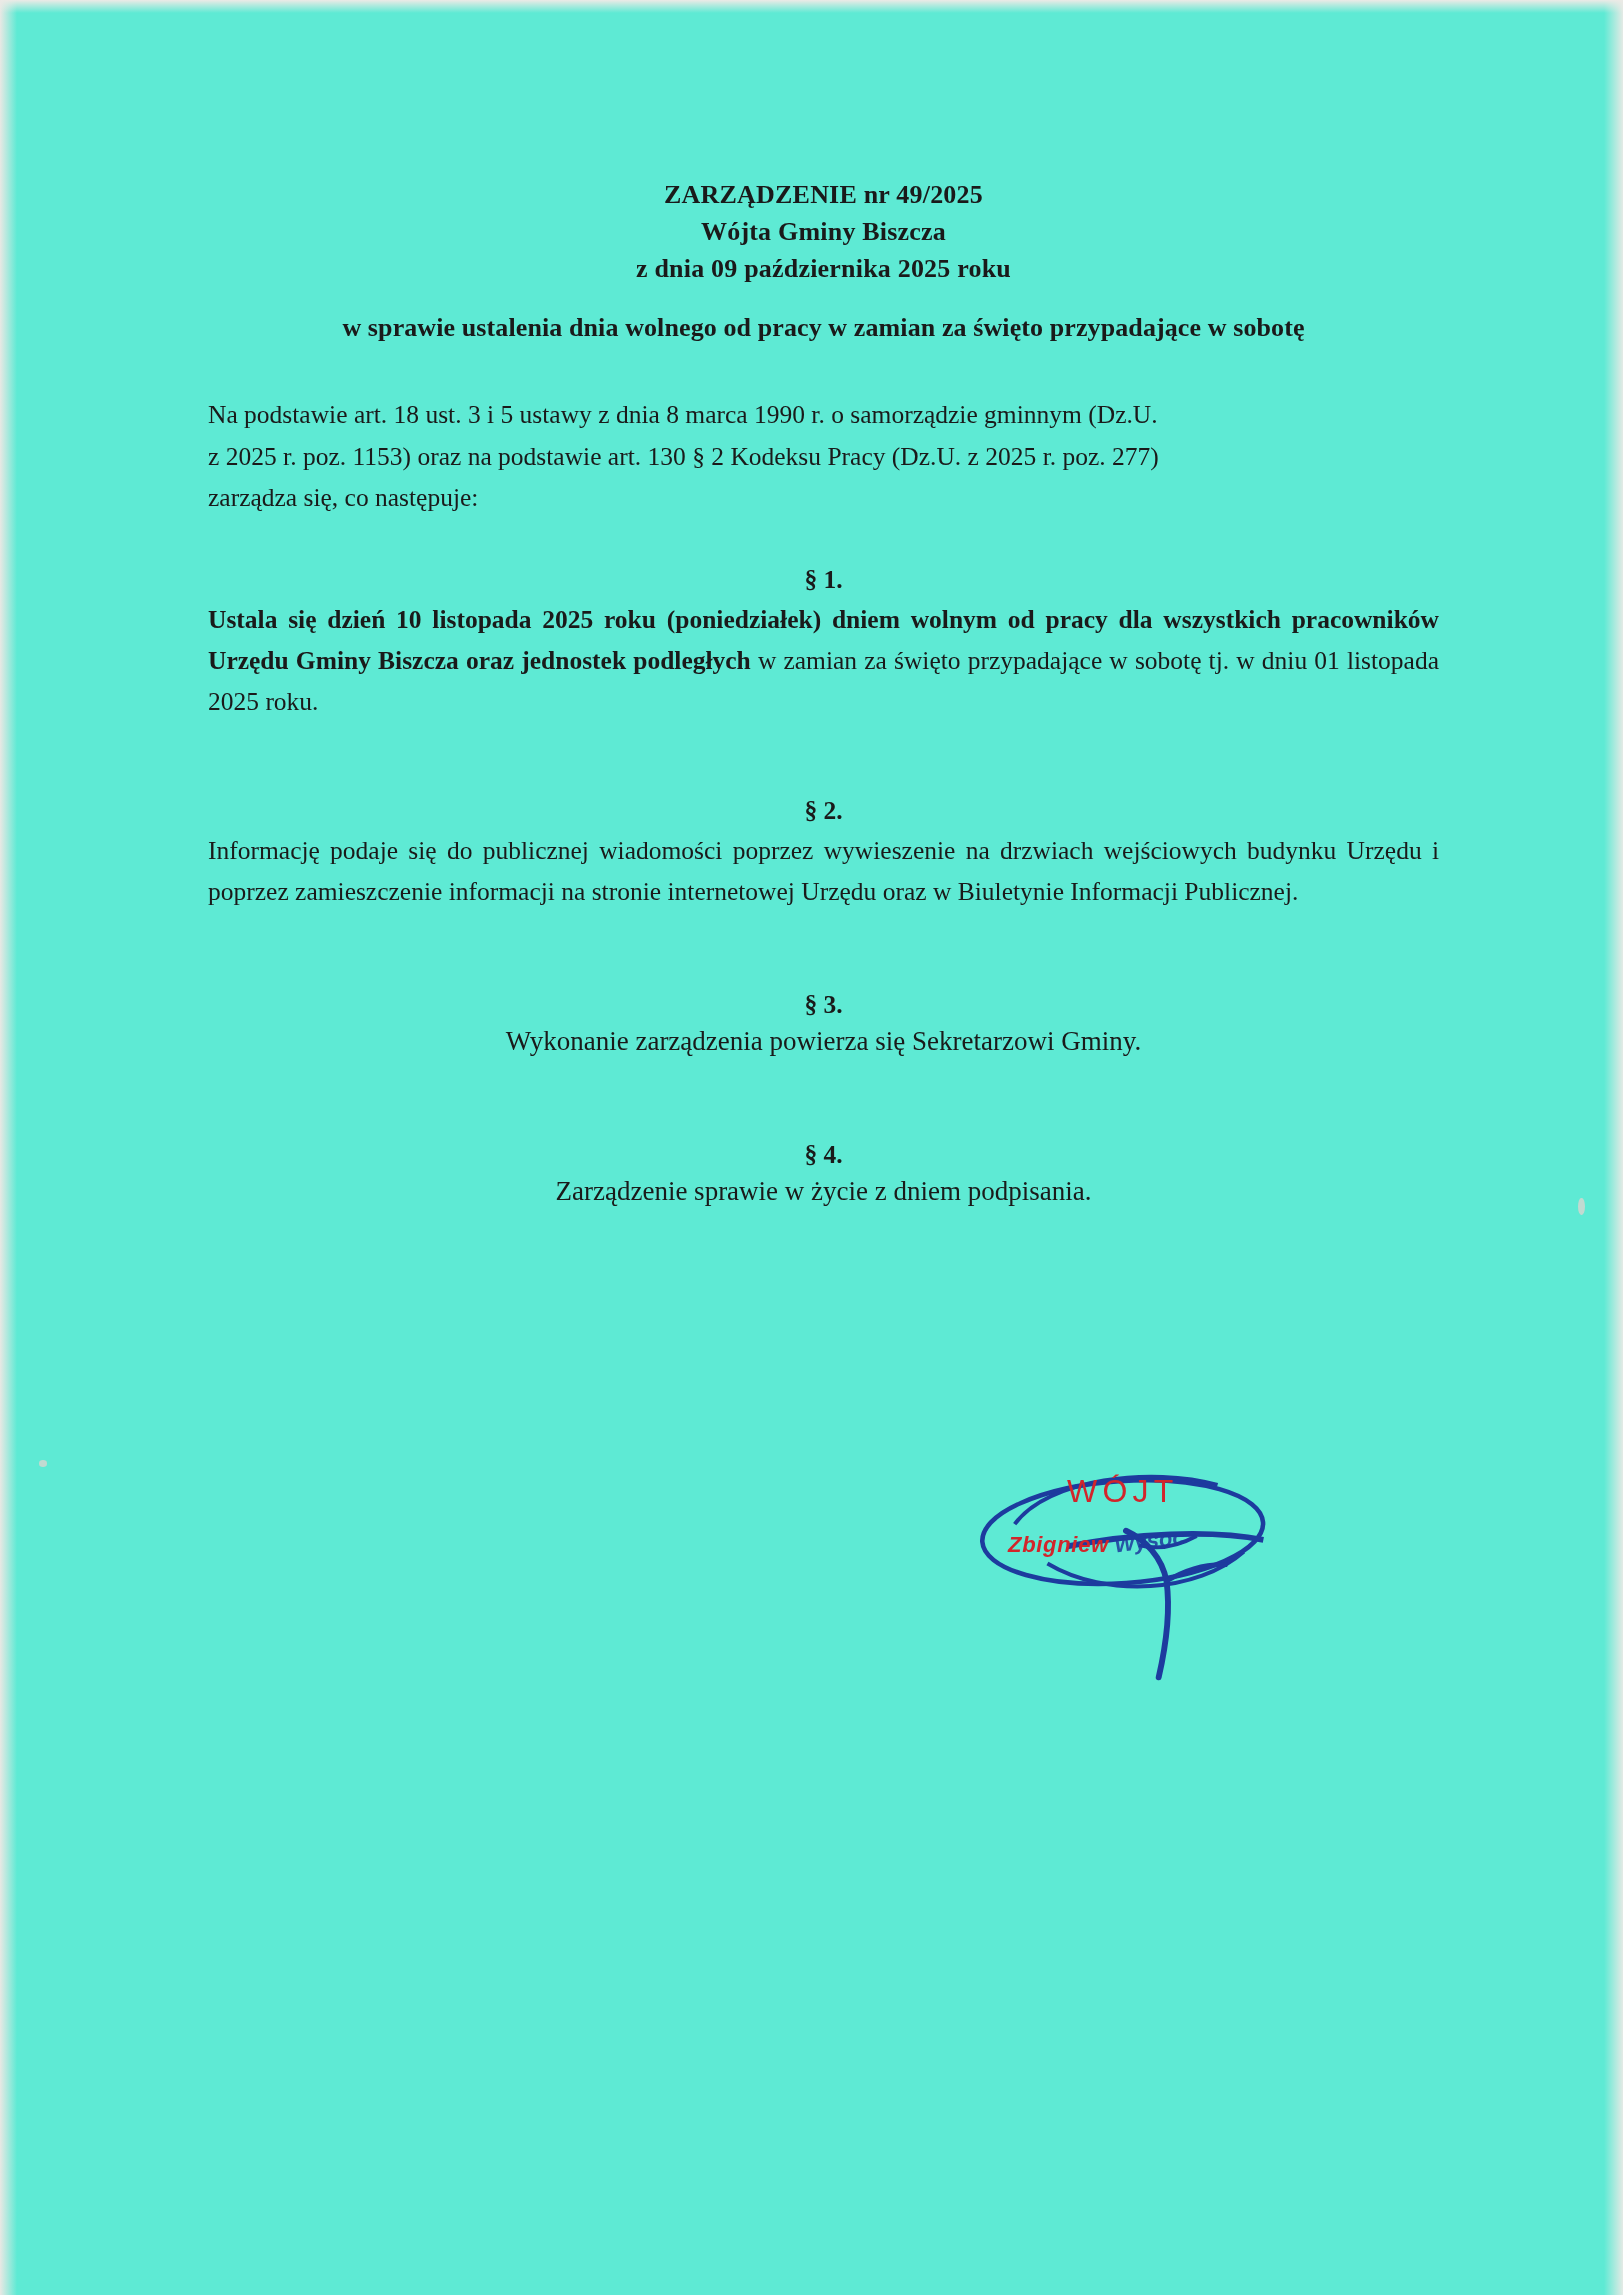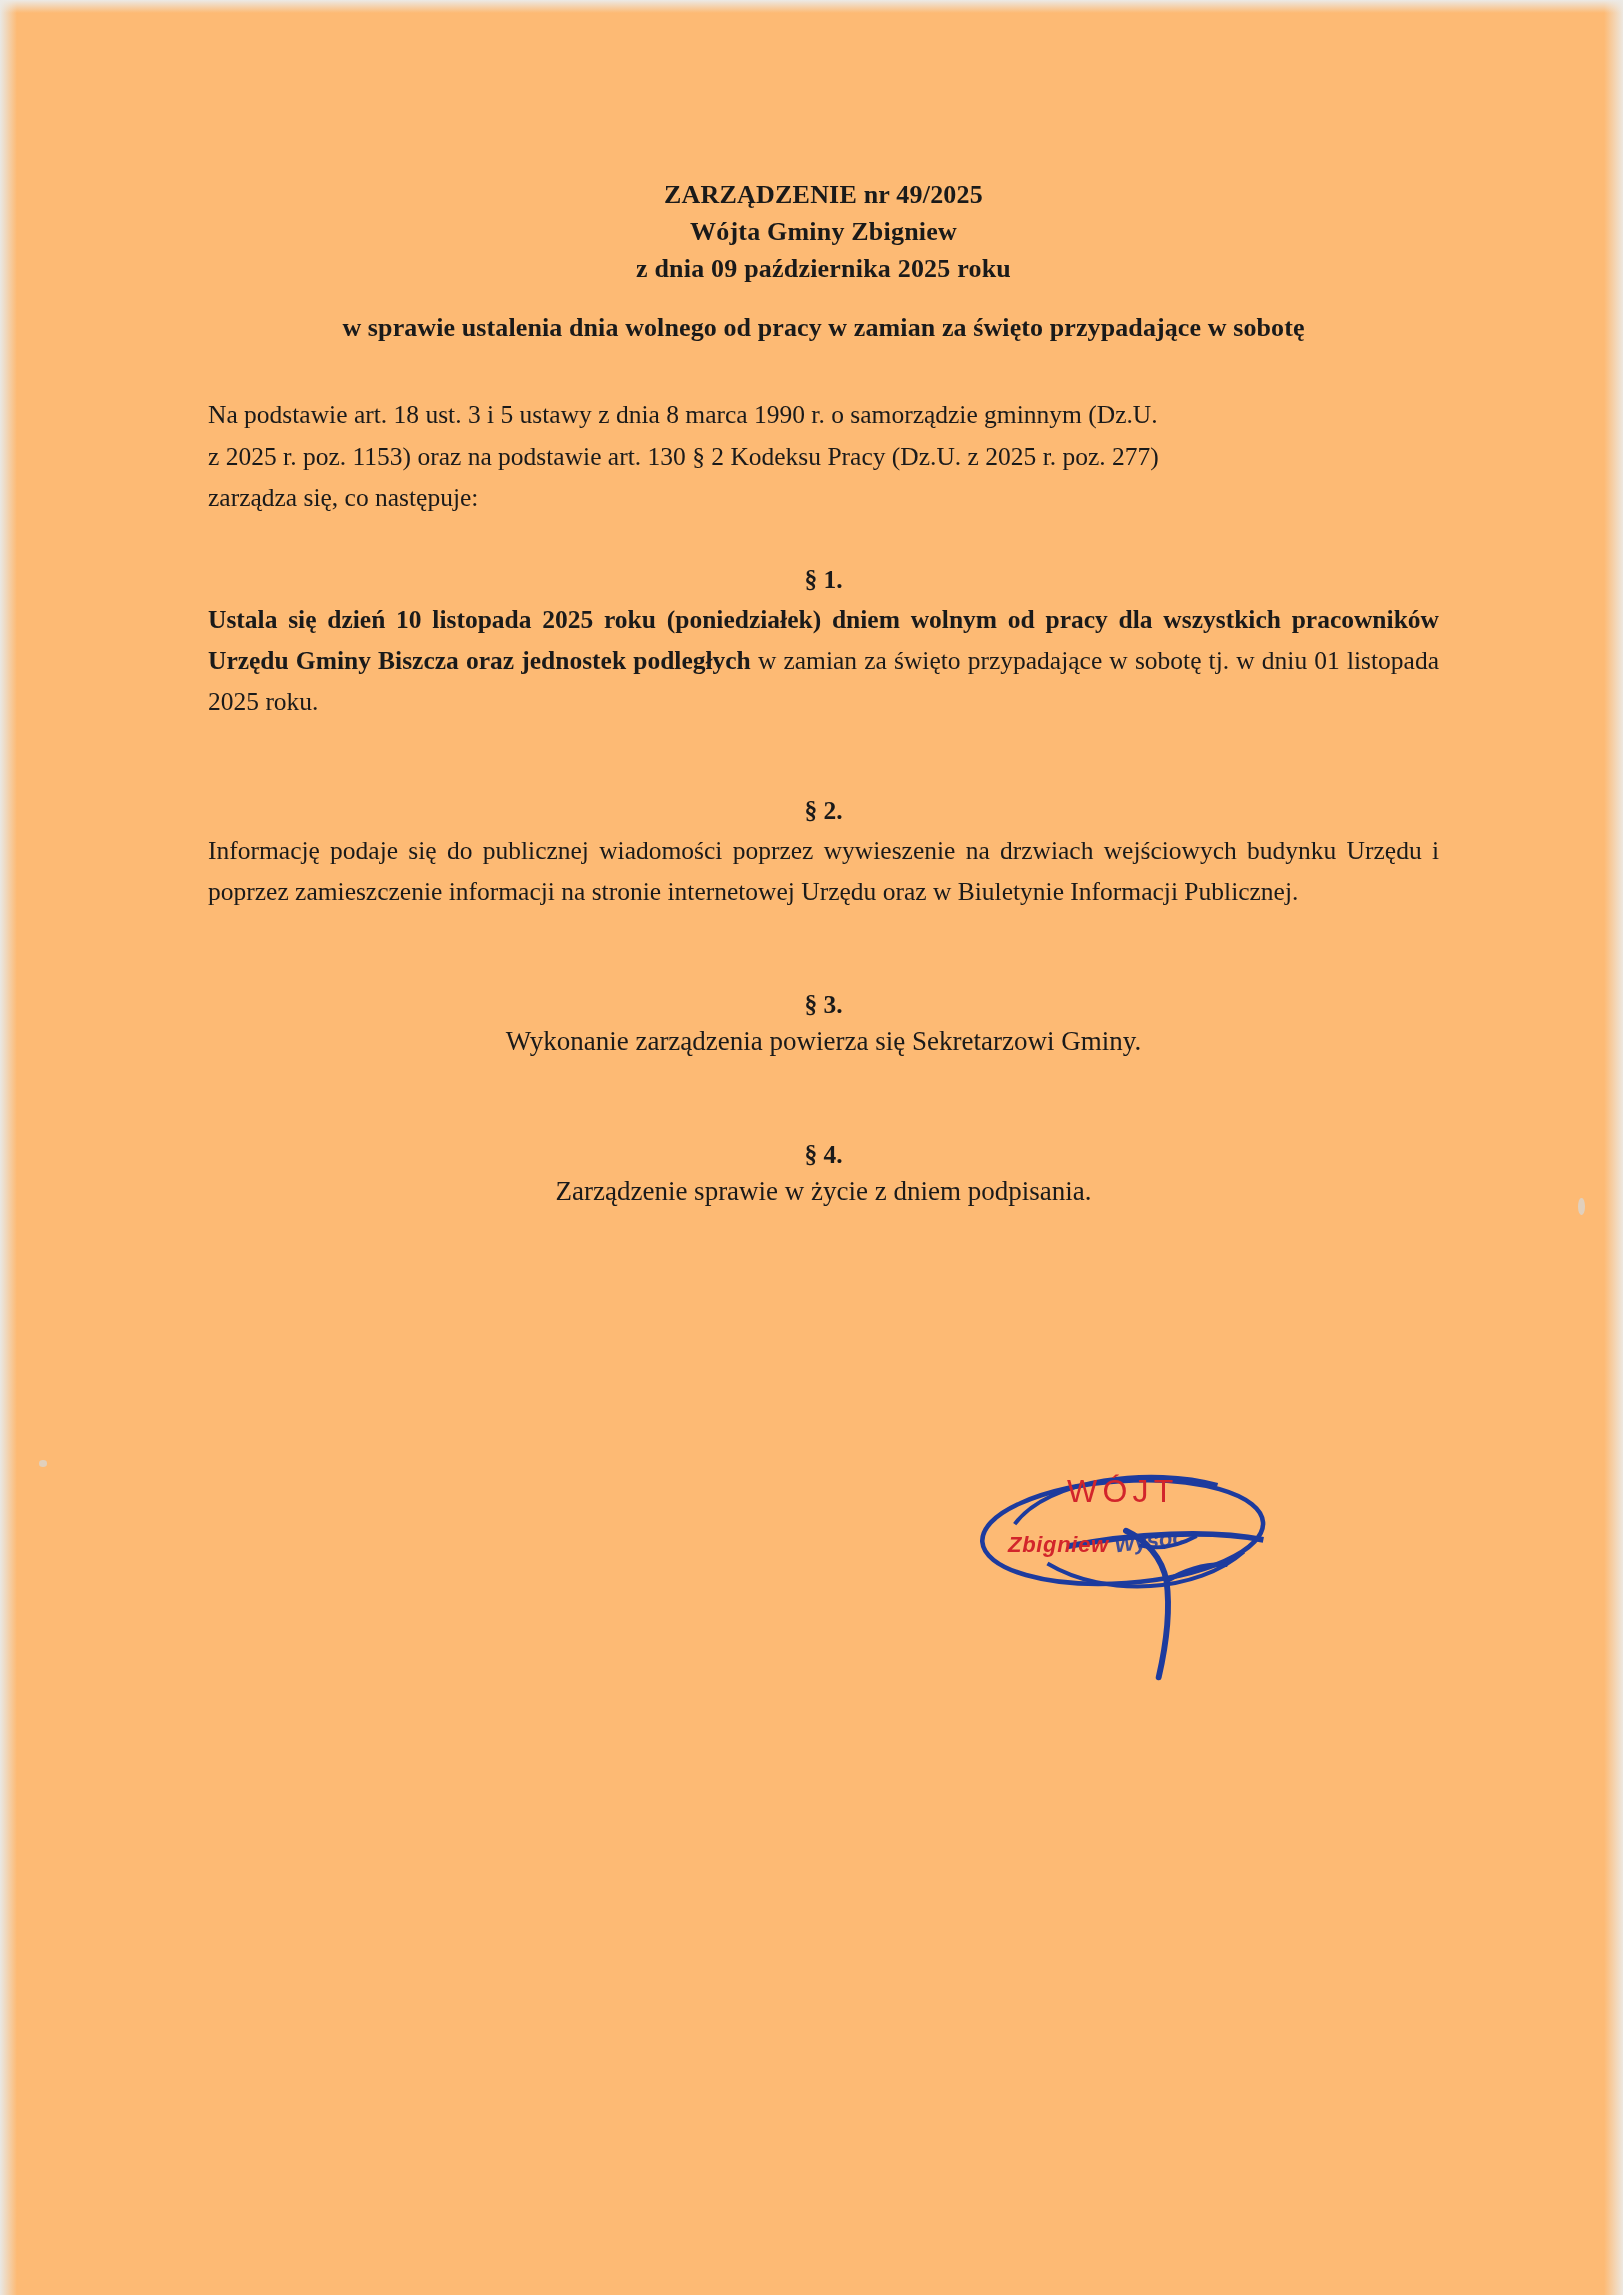--- a/index.html
+++ b/index.html
@@ -8,21 +8,21 @@
     background: #ffffff;
   }
   body {
     font-family: "Liberation Serif", serif;
     color: #1a1a1a;
   }
   .page {
     position: relative;
     width: 1624px;
     height: 2295px;
-    background: #fdba74;
+    background: #5eead4;
     overflow: hidden;
     box-sizing: border-box;
   }
   
   .scan-edge-left {
     position: absolute;
     top: 0; left: 0;
     width: 17px; height: 100%;
     background: linear-gradient(to right, #e9e8e4, rgba(253,253,251,0));
     pointer-events: none;
@@ -164,21 +164,21 @@
   <div class="scan-edge-right"></div>
   <div class="scan-edge-top"></div>
 
   <div class="speck" style="left:39px; top:1460px; width:7.9px; height:6.5px;"></div>
   <div class="speck" style="left:1578px; top:1198px; width:6.5px; height:17px;"></div>
 
   <div class="content">
 
     <div class="title-block">
       <span class="title-line">ZARZĄDZENIE nr 49/2025</span>
-      <span class="title-line">Wójta Gminy Zbigniew</span>
+      <span class="title-line">Wójta Gminy Biszcza</span>
       <span class="title-line">z dnia 09 października 2025 roku</span>
     </div>
 
     <div class="subject-block">
       <span class="subject-line-1">w sprawie ustalenia dnia wolnego od pracy w zamian za święto przypadające w sobotę</span>
     </div>
 
     <div class="legal-basis">
       <span class="ln">Na podstawie art. 18 ust. 3 i 5 ustawy z dnia 8 marca 1990 r. o samorządzie  gminnym (Dz.U.</span>
       <span class="ln">z 2025 r. poz. 1153) oraz na podstawie art. 130 § 2 Kodeksu Pracy (Dz.U. z 2025 r. poz. 277)</span>

